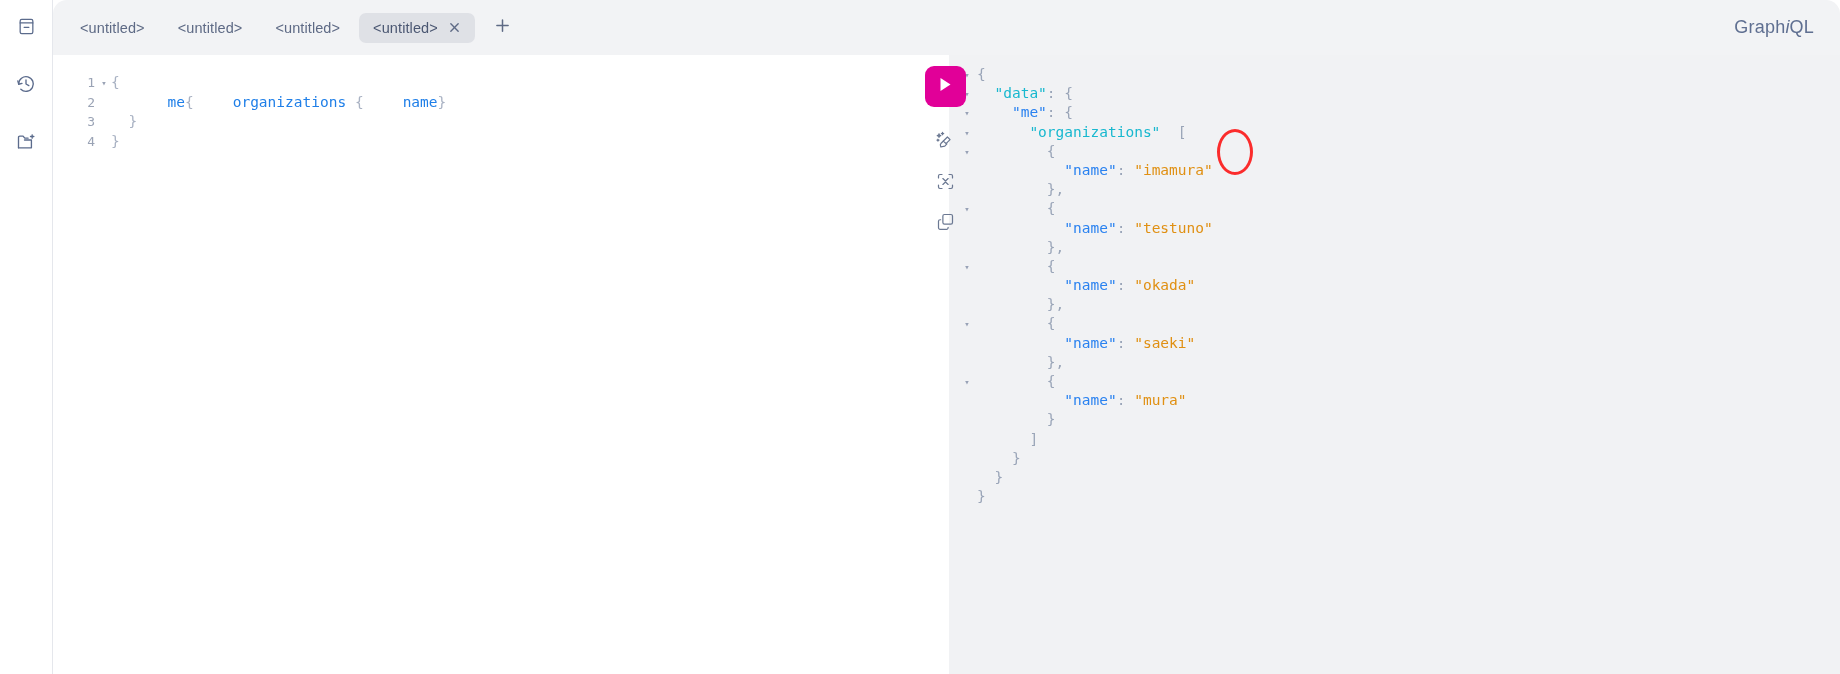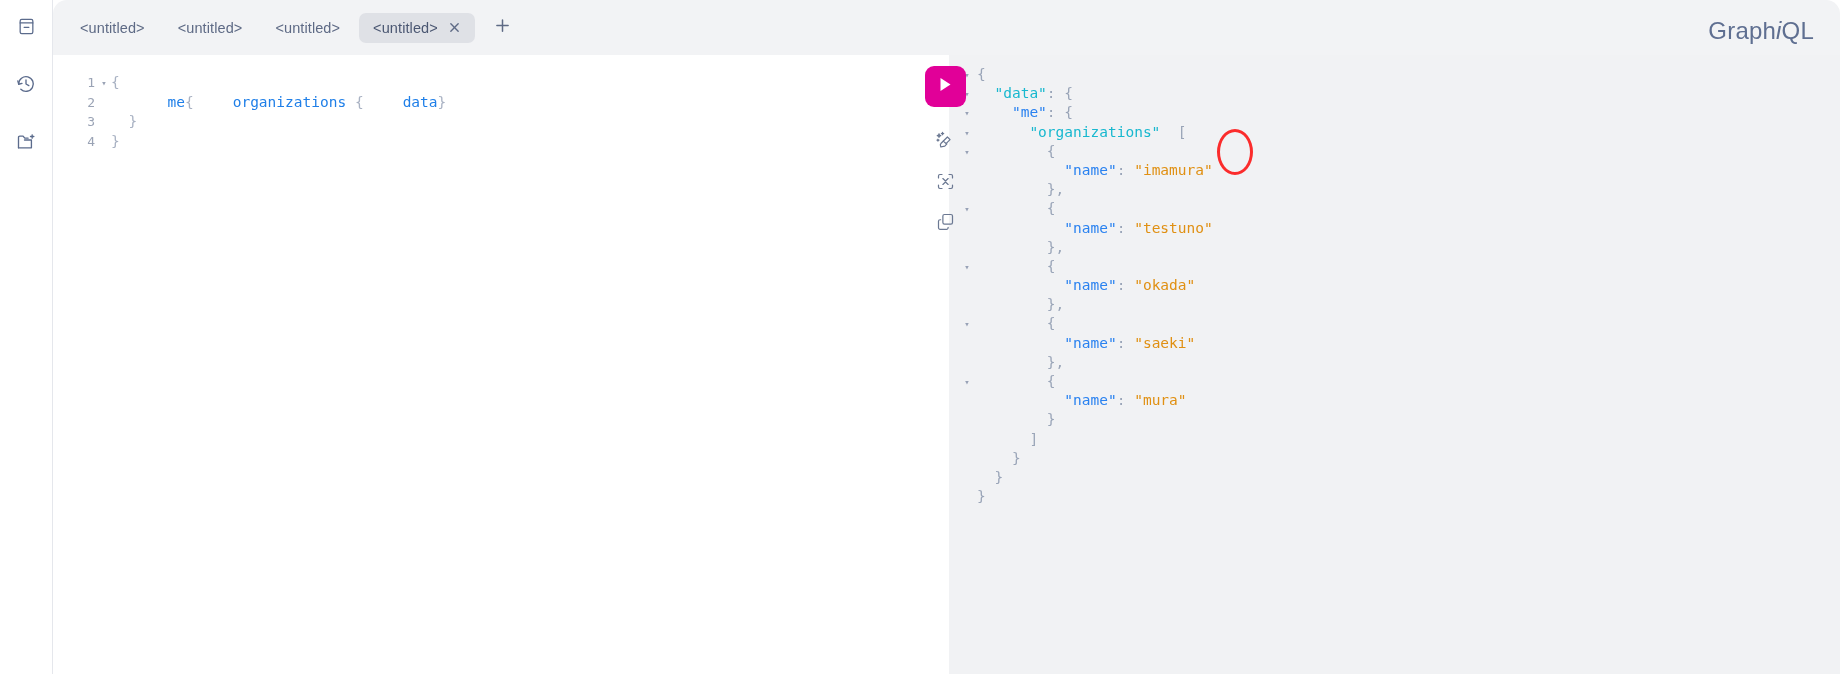--- a/index.html
+++ b/index.html
@@ -91,21 +91,21 @@
     width: 30px; height: 30px;
     display: flex; align-items: center; justify-content: center;
     cursor: pointer;
     margin-left: 8px;
     border-radius: 6px;
   }
   #logo {
     position: absolute;
     right: 26px;
     top: 17px;
-    font-size: 24px;
+    font-size: 18px;
     color: #5f6f91;
     font-weight: 400;
     letter-spacing: 0.2px;
     user-select: none;
   }
   #logo .it { font-style: italic; }
 
   
   #editor-pane {
     position: absolute;
@@ -301,21 +301,21 @@
         </span>
       </div>
     </div>
 
     <div id="logo"><span>Graph</span><span class="it">i</span><span>QL</span></div>
   </div>
 
   <div id="editor-pane">
     <div id="code">
         <div class="cline"><span class="gutter">1</span><span class="fold">▾</span><span class="punc">{</span></div>
-        <div class="cline"><span class="gutter">2</span><span class="fold"></span><span class="ctext">  </span><span class="kw-field">me</span><span class="punc">{</span><span class="kw-field">organizations</span><span class="ctext"> </span><span class="punc">{</span><span class="kw-field">data</span><span class="punc">}</span></div>
+        <div class="cline"><span class="gutter">2</span><span class="fold"></span><span class="ctext">  </span><span class="kw-field">me</span><span class="punc">{</span><span class="kw-field">organizations</span><span class="ctext"> </span><span class="punc">{</span><span class="kw-field">name</span><span class="punc">}</span></div>
         <div class="cline"><span class="gutter">3</span><span class="fold"></span><span class="punc">  }</span></div>
         <div class="cline"><span class="gutter">4</span><span class="fold"></span><span class="punc">}</span></div>
       </div>
   </div>
 
   <div id="exec-toolbar">
     <div id="exec-button">
       <span>
         <svg width="16" height="17" viewBox="0 0 16 17" fill="#ffffff">
           <polygon points="3.5,2 13.5,8.5 3.5,15"></polygon>

